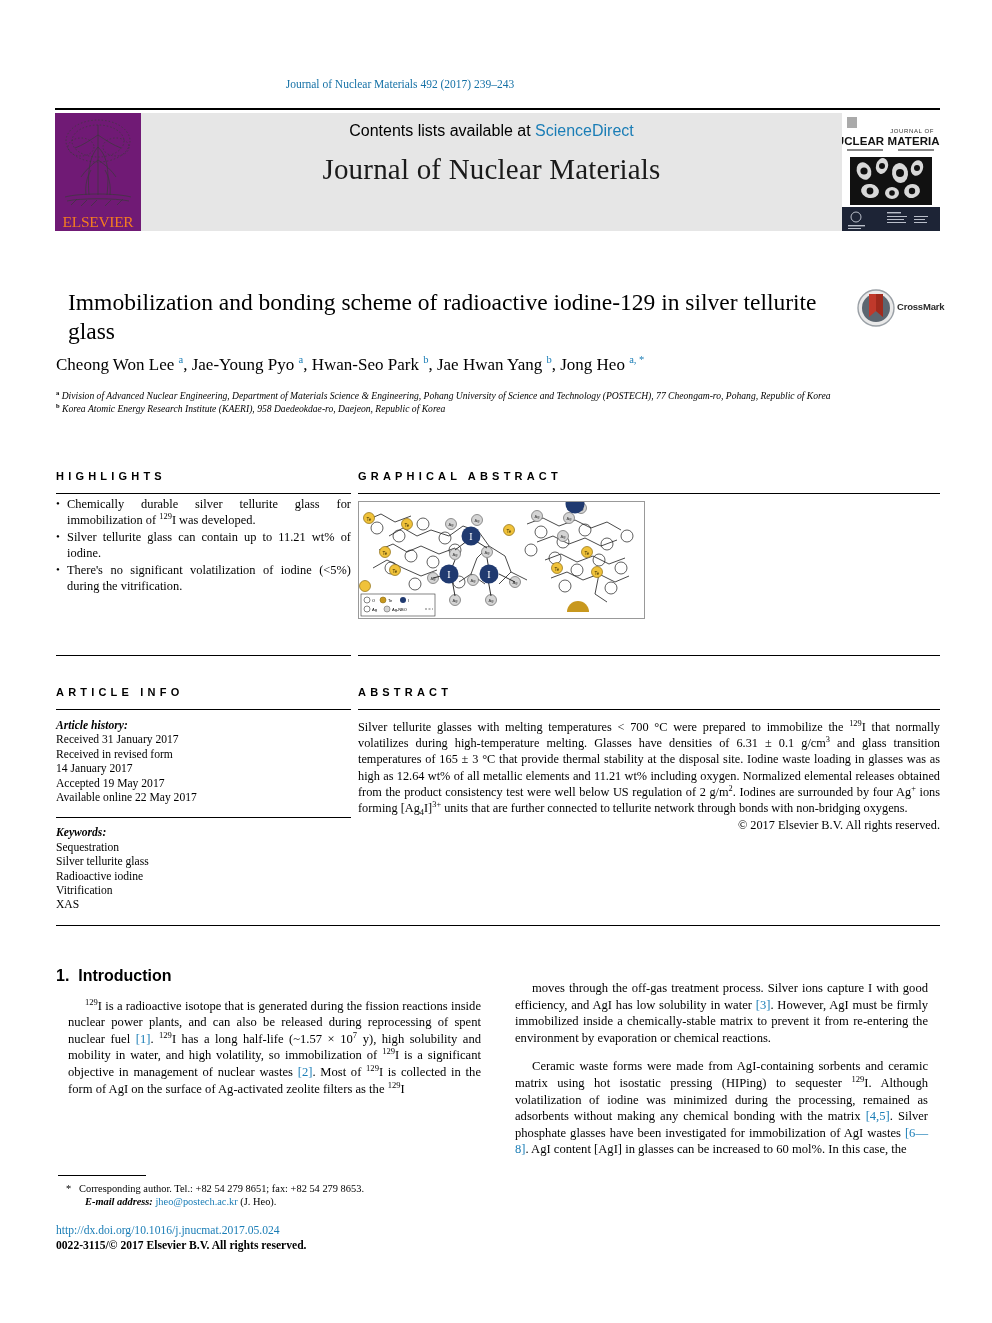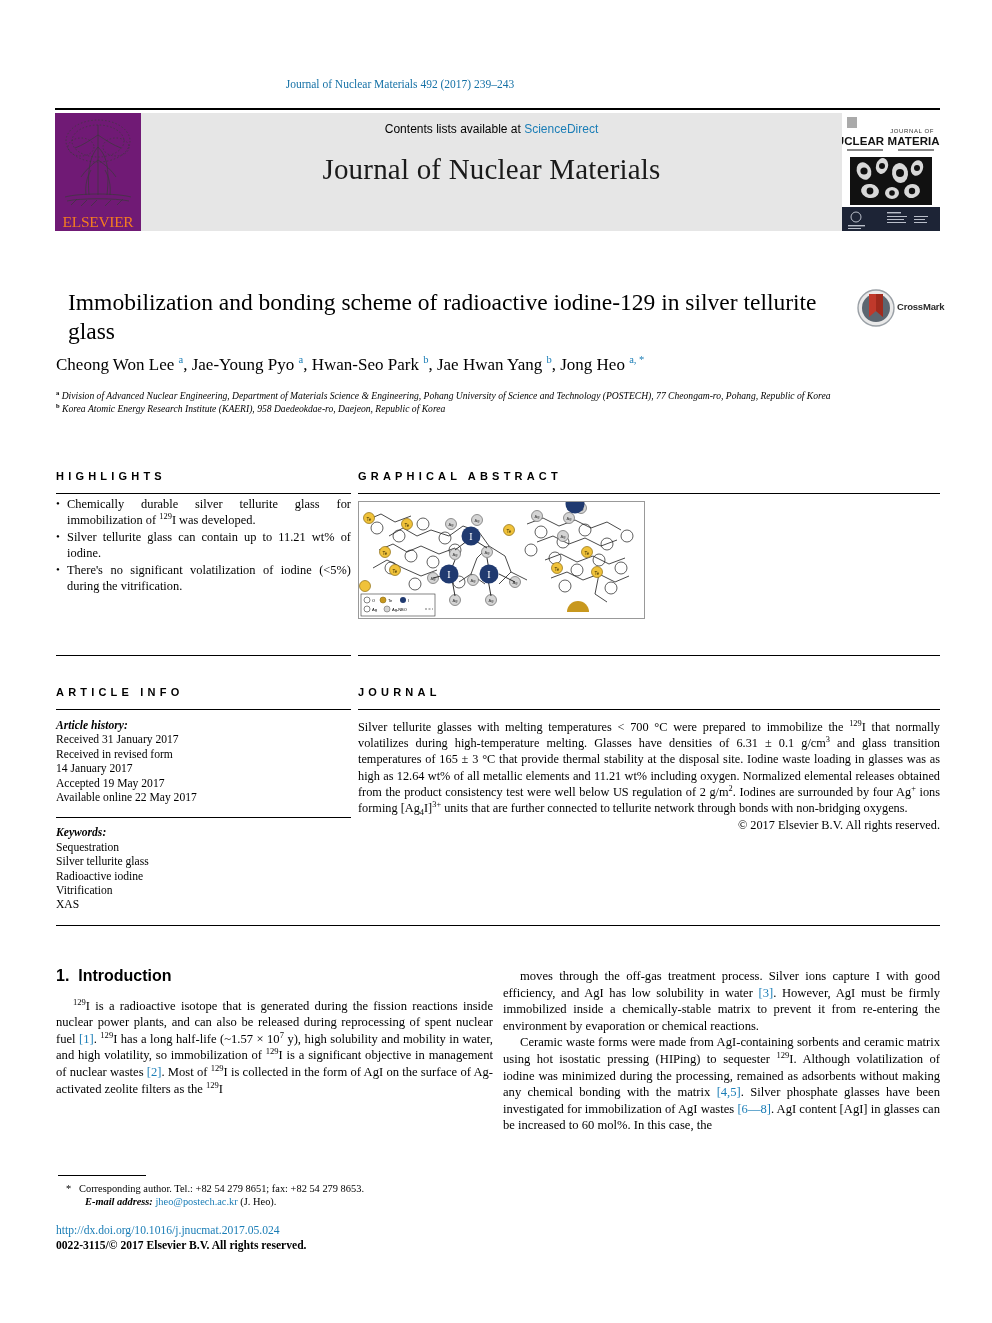--- a/index.html
+++ b/index.html
@@ -69,21 +69,21 @@
   .masthead-center {
     flex: 1 1 auto;
     background: #e6e6e6;
     position: relative;
   }
   .contents-line {
     position: absolute;
     top: 9px; left: 0; right: 0;
     text-align: center;
     font-family: "Liberation Sans", sans-serif;
-    font-size: 12px;
+    font-size: 16px;
     color: #000;
   }
   .contents-line .sd { color: #f58220; }
   .contents-line .sd .b { color: #1a7db6; }
   .journal-title {
     position: absolute;
     top: 40px; left: 0; right: 0;
     text-align: center;
     font-family: "Liberation Serif", serif;
     font-size: 29px;
@@ -228,21 +228,21 @@
     text-align: justify;
   }
   .body-col.left { left: 56px; top: 968px; }
   .body-col.right { left: 503px; top: 968px; }
   .h2 {
     font-family: "Liberation Sans", sans-serif;
     font-size: 16px;
     font-weight: bold;
     margin: 0 0 13px 0;
   }
-  .para { margin: 0; text-indent: 17px; }
+  .para { margin: 12px; text-indent: 17px; }
   .ref { color: #1a7db6; }
 
   .footnote-rule {
     position: absolute;
     left: 58px; top: 1175px;
     width: 88px;
     border-top: 1px solid #000;
   }
   .footnote {
     position: absolute;
@@ -549,21 +549,21 @@
       <div class="lbl">Keywords:</div>
       <div>Sequestration</div>
       <div>Silver tellurite glass</div>
       <div>Radioactive iodine</div>
       <div>Vitrification</div>
       <div>XAS</div>
     </div>
   </div>
 
   <div class="colR" style="top:686px;">
-    <div class="sec-head">JOURNAL</div>
+    <div class="sec-head">ABSTRACT</div>
     <div class="rule-thin" style="margin-top:11px;"></div>
     <div class="abstract-body" style="margin-top:9px;">Silver tellurite glasses with melting temperatures &lt; 700 °C were prepared to immobilize the <sup>129</sup>I that normally volatilizes during high-temperature melting. Glasses have densities of 6.31 ± 0.1 g/cm<sup>3</sup> and glass transition temperatures of 165 ± 3 °C that provide thermal stability at the disposal site. Iodine waste loading in glasses was as high as 12.64 wt% of all metallic elements and 11.21 wt% including oxygen. Normalized elemental releases obtained from the product consistency test were well below US regulation of 2 g/m<sup>2</sup>. Iodines are surrounded by four Ag<sup>+</sup> ions forming [Ag<sub>4</sub>I]<sup>3+</sup> units that are further connected to tellurite network through bonds with non-bridging oxygens.</div>
     <div class="copyline">© 2017 Elsevier B.V. All rights reserved.</div>
   </div>
 
   <div style="position:absolute;left:56px;top:925px;width:884px;">
     <div class="rule-thin"></div>
   </div>
 
   <div class="body-col left">

